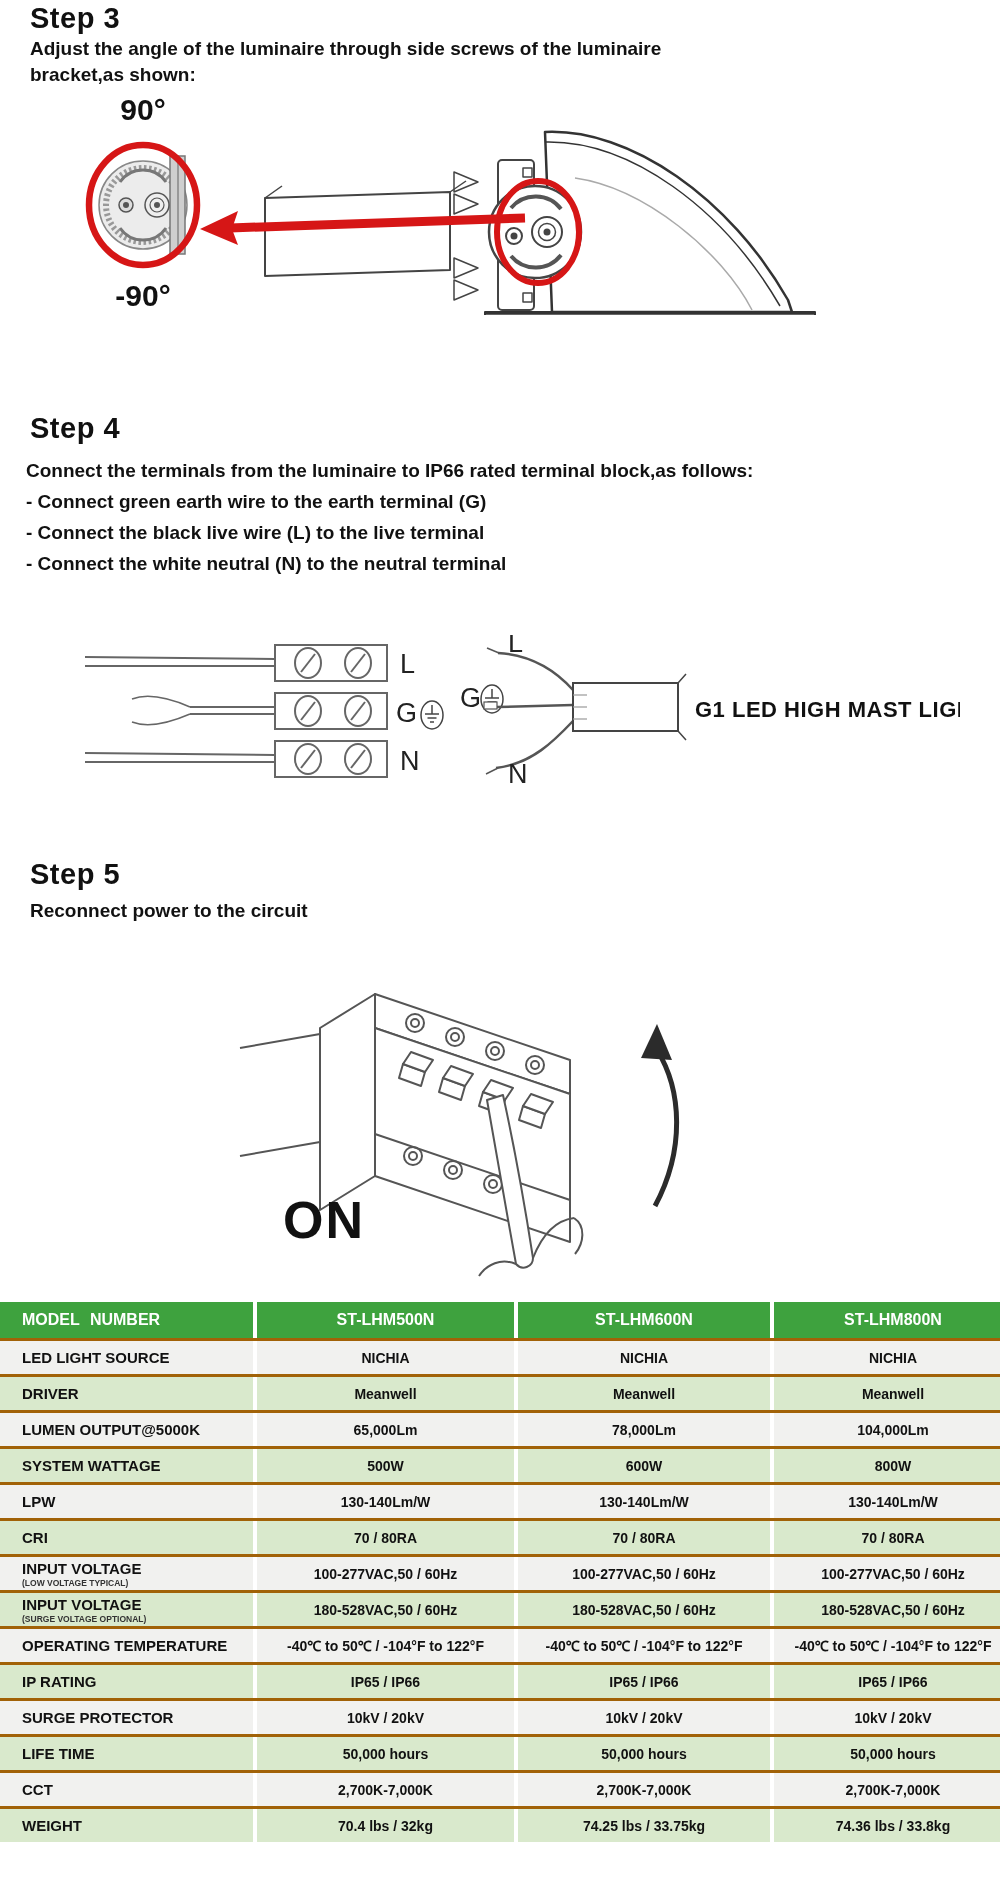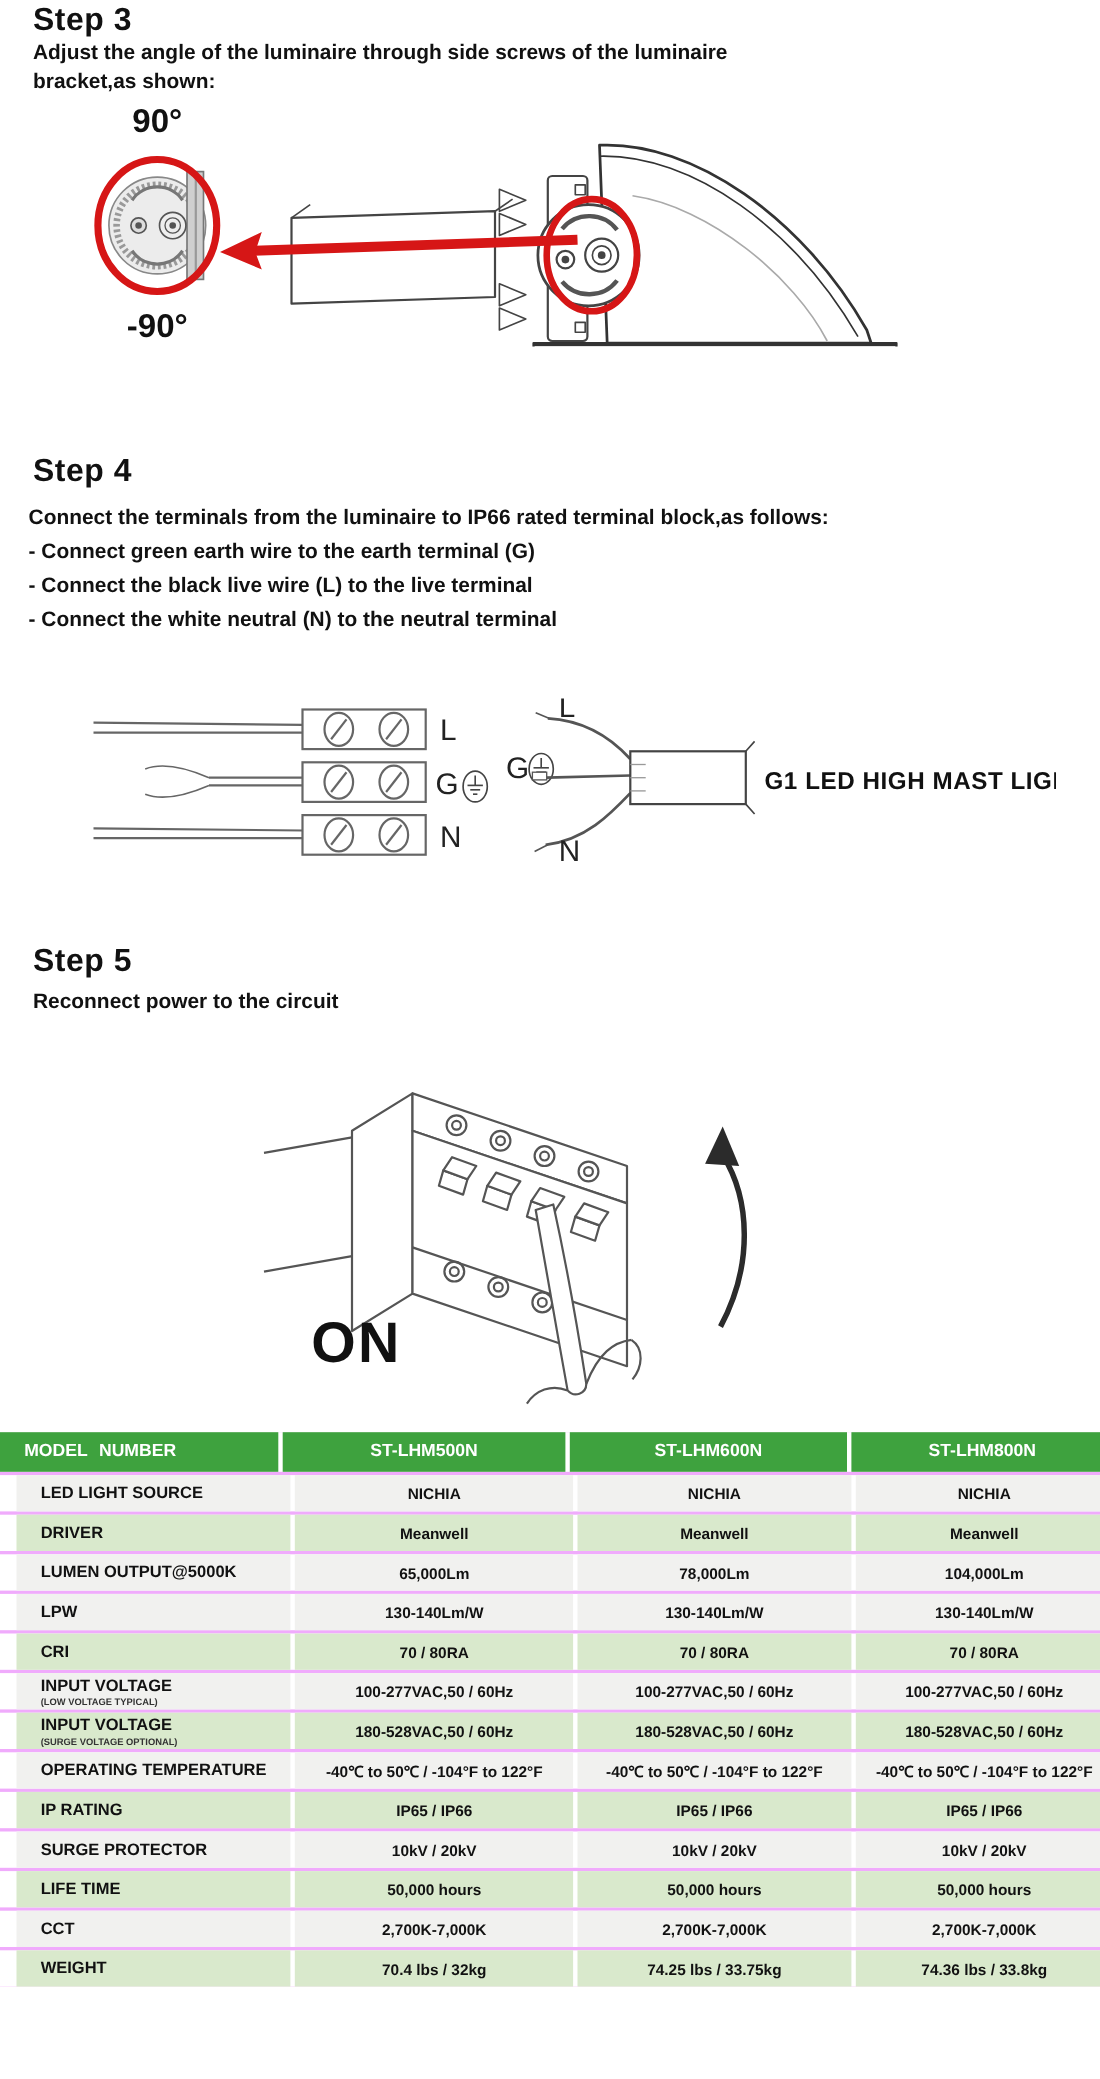--- a/index.html
+++ b/index.html
@@ -7,23 +7,23 @@
     width:1000px;height:1890px;background:#ffffff;position:relative;
     font-family:"Liberation Sans",sans-serif;color:#111;overflow:hidden;
   }
   .abs{position:absolute;}
   .step-title{font-size:29px;font-weight:bold;letter-spacing:0.5px;}
   .step-body{font-size:19px;font-weight:bold;line-height:26px;}
   .step4-lines{font-size:19px;font-weight:bold;line-height:31px;white-space:nowrap;}
   svg text{font-family:"Liberation Sans",sans-serif;}
 
   
-  .spec-table{left:0;top:1302px;width:1000px;background:#f0abfc;}
+  .spec-table{left:0;top:1302px;width:1000px;background:#a16207;}
   .spec-row{display:grid;grid-template-columns:25.3% 25.7% 25.2% 23.8%;column-gap:4px;background:#fff;}
-  .spec-row + .spec-row{margin-top:3px;padding-left:15px;}
+  .spec-row + .spec-row{margin-top:3px;}
   .spec-cell{display:flex;flex-direction:column;justify-content:center;align-items:center;
     text-align:center;font-weight:bold;font-size:14px;min-height:33px;}
   .spec-cell.first{align-items:flex-start;text-align:left;padding-left:22px;font-size:15px;}
   .spec-header .spec-cell{background:var(--accent,#3ea23e);color:#fff;font-size:16px;min-height:36px;}
   .spec-header .spec-cell.first{word-spacing:6px;}
   .row-gray .spec-cell{background:var(--row-gray,#f1f1ef);}
   .row-green .spec-cell{background:var(--row-green,#d9e9cc);}
   .sublabel{font-size:8.5px;font-weight:bold;color:#333;margin-top:1px;text-align:right;}
 </style>
 </head>
@@ -257,20 +257,28 @@
       <div class="spec-cell">Meanwell</div>
     </div>
     <div class="spec-row row-gray">
       <div class="spec-cell first">
         <span>LUMEN OUTPUT@5000K</span>
       </div>
       <div class="spec-cell">65,000Lm</div>
       <div class="spec-cell">78,000Lm</div>
       <div class="spec-cell">104,000Lm</div>
     </div>
+    <div class="spec-row row-green">
+      <div class="spec-cell first">
+        <span>SYSTEM WATTAGE</span>
+      </div>
+      <div class="spec-cell">500W</div>
+      <div class="spec-cell">600W</div>
+      <div class="spec-cell">800W</div>
+    </div>
     <div class="spec-row row-gray">
       <div class="spec-cell first">
         <span>LPW</span>
       </div>
       <div class="spec-cell">130-140Lm/W</div>
       <div class="spec-cell">130-140Lm/W</div>
       <div class="spec-cell">130-140Lm/W</div>
     </div>
     <div class="spec-row row-green">
       <div class="spec-cell first">

